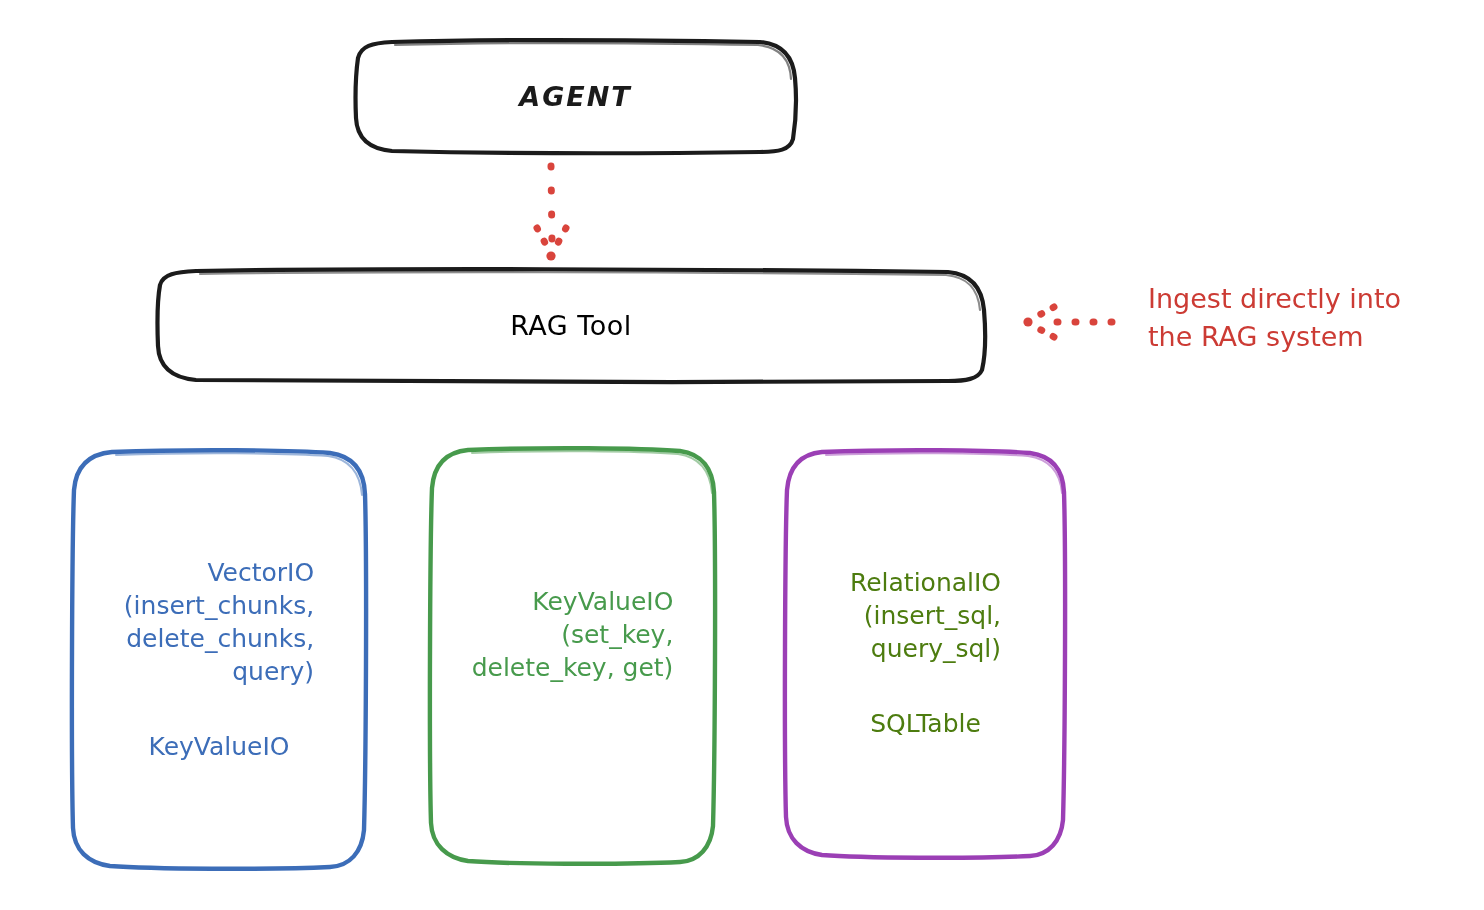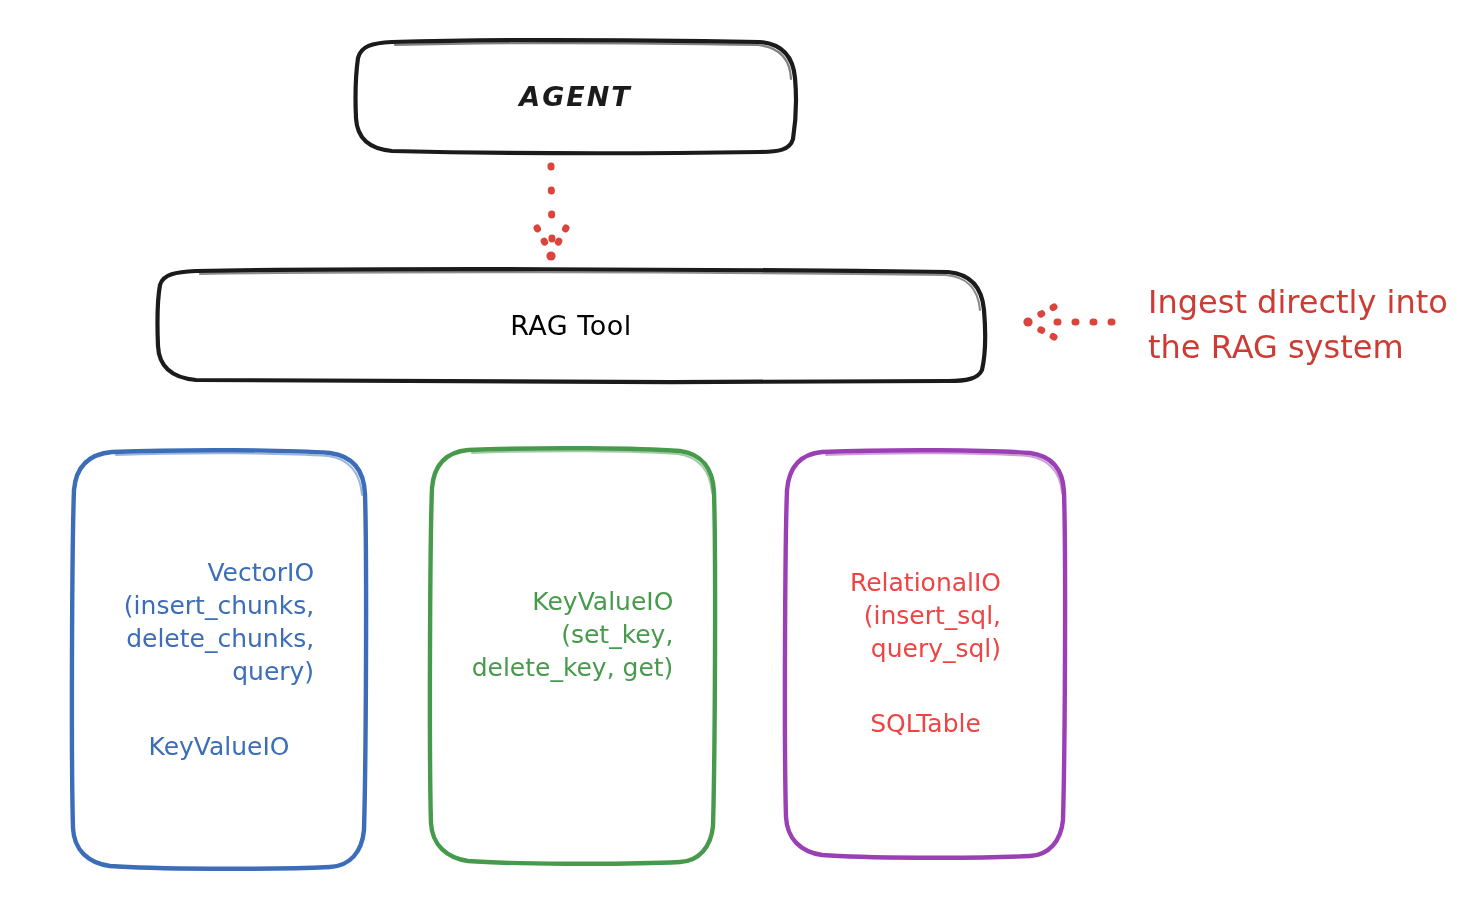--- a/index.html
+++ b/index.html
@@ -92,30 +92,30 @@
     font-size: 25px;
     line-height: 1.32;
     font-weight: 400;
   }
   .provider .node-label.api {
     margin-bottom: 42px;
     text-align: right;
   }
   #vector-node .node-label { color: #3c6db8; }
   #keyvalue-node .node-label { color: #479a4c; }
-  #relational-node .node-label { color: #ef4444; }
+  #relational-node .node-label { color: #4d7c0f; }
 
   
   #ingest-annotation {
     position: absolute;
     left: 1148px;
     top: 280px;
     width: 330px;
     color: #cc3b34;
-    font-size: 32px;
+    font-size: 27px;
     line-height: 1.42;
     font-family: "DejaVu Sans", sans-serif;
     white-space: pre-line;
     text-align: left;
   }
 </style>
 </head>
 <body>
 
 <div id="canvas">

